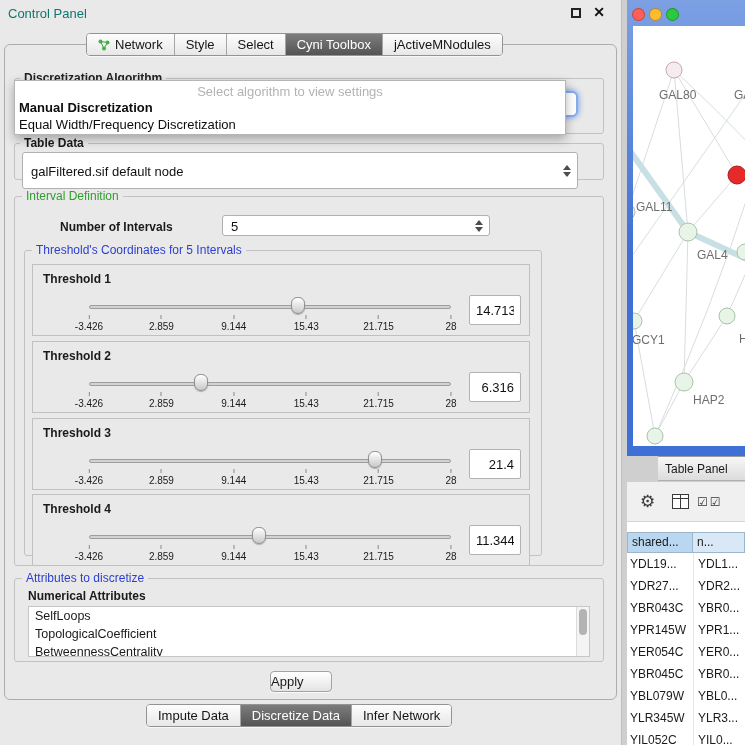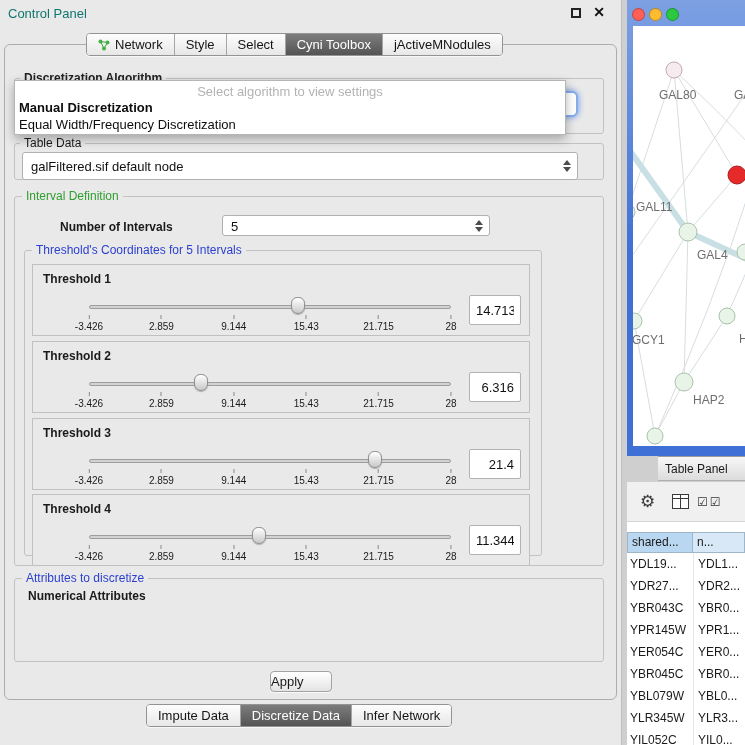--- a/index.html
+++ b/index.html
@@ -28,28 +28,28 @@
   #algo-group { left:14px; top:78px; width:590px; height:56px; }
   #algo-title { left:20px; top:71px; font-weight:bold; color:#222; }
   #algo-combo { position:absolute; left:22px; top:91px; width:556px; height:26px; background:#fff; border:2px solid #86acf0; border-radius:6px; box-shadow:0 0 6px rgba(90,140,230,.95); z-index:3; }
   #algo-popup { position:absolute; left:14px; top:80px; width:552px; height:55px; background:#fff; border:1px solid #b5b5b5; box-shadow:0 4px 10px rgba(0,0,0,.3); z-index:10; font-size:13px; }
   .popup-prompt { text-align:center; color:#b3b3b3; padding-top:3px; height:18px; }
   .popup-item { padding:1px 4px; height:17px; color:#0d0d0d; }
   .popup-item.bold { font-weight:bold; }
 
   
   #tabledata-group { left:14px; top:143px; width:590px; height:37px; }
-  #tabledata-title { left:20px; top:136px; font-weight:normal; }
+  #tabledata-title { left:20px; top:136px; font-weight:bold; }
   .combo { position:absolute; background:#fff; border:1px solid #b0b0b0; border-radius:3px; }
   .combo .val { position:absolute; left:8px; top:50%; transform:translateY(-50%); font-size:13px; color:#111; white-space:nowrap; }
   .spin { position:absolute; right:6px; top:50%; transform:translateY(-50%); display:flex; flex-direction:column; gap:2px; }
   .spin b { display:block; width:0; height:0; border-left:4px solid transparent; border-right:4px solid transparent; }
   .spin .up { border-bottom:5px solid #4c4c4c; }
   .spin .dn { border-top:5px solid #4c4c4c; }
-  #tabledata-combo { left:22px; top:152px; width:556px; height:28px; }
+  #tabledata-combo { left:22px; top:152px; width:556px; height:37px; }
 
   
   #interval-group { left:14px; top:196px; width:590px; height:370px; }
   #interval-title { left:22px; top:189px; color:#2f9e2f; }
   #noi-label { position:absolute; left:60px; top:220px; font-weight:bold; }
   #noi-combo { left:222px; top:215px; width:268px; height:21px; }
   #thr-group { left:24px; top:250px; width:518px; height:306px; }
   #thr-title { left:32px; top:243px; color:#2b3fd0; }
 
   .th-block { position:absolute; left:32px; width:498px; height:72px; border:1px solid #c0c0c0; border-radius:0; background:#e9e9e9; }
@@ -312,20 +312,28 @@
             <em>28</em>
           </span>
       </div>
     </div>
     <input class="th-value" readonly="" value="11.344" style="">
   </div>
 
   <div class="group" id="attr-group"></div>
   <span class="group-title" id="attr-title">Attributes to discretize</span>
   <span id="attr-list-title">Numerical Attributes</span>
+  <div id="attr-list">
+    <div class="attr-item">SelfLoops</div>
+    <div class="attr-item">TopologicalCoefficient</div>
+    <div class="attr-item">BetweennessCentrality</div>
+    <div class="vscroll">
+        <div class="thumb"></div>
+      </div>
+  </div>
 
   <div id="apply-btn">Apply</div>
 
   <div class="seg" id="bottom-tabs">
     <div class="seg-item">
       <span>Impute Data</span>
     </div>
     <div class="seg-item selected">
       <span>Discretize Data</span>
     </div>

